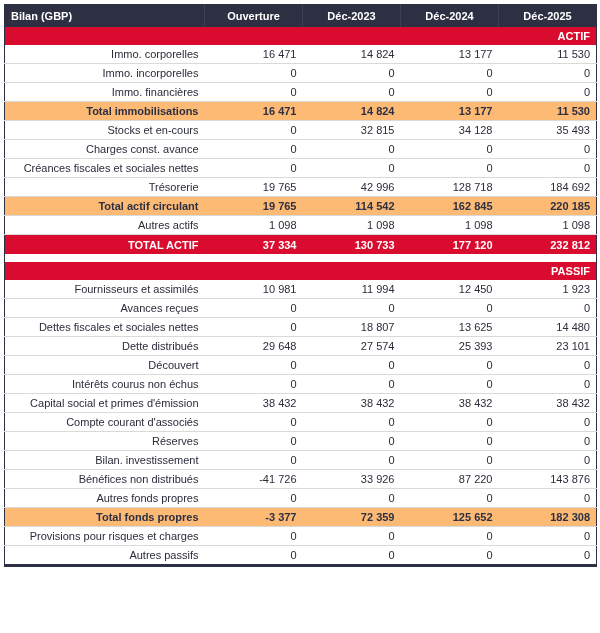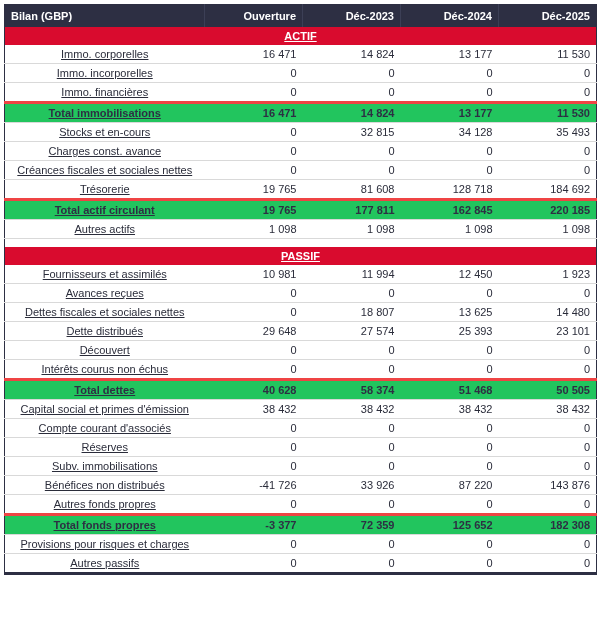--- a/index.html
+++ b/index.html
@@ -31,47 +31,47 @@
     background: #2d2f43;
     color: #ffffff;
     font-size: 11px;
     font-weight: bold;
     height: 23px;
     padding: 0 6px;
     vertical-align: middle;
     white-space: nowrap;
   }
   thead th.lbl { text-align: left; }
-  thead th.num { text-align: right; border-left: 1px solid #3c3f56; }
+  thead th.num { text-align: center; border-left: 1px solid #3c3f56; }
 
   td {
     font-size: 11px;
     height: 18px;
     padding: 0 6px;
     vertical-align: middle;
     color: #2a2c3a;
     border-bottom: 1px solid #d9d9d9;
     white-space: nowrap;
     overflow: hidden;
   }
-  td.lbl { text-align: center; text-decoration: underline; }
+  td.lbl { text-align: right; }
   td.num { text-align: right; }
 
   tr.section td {
     background: #d90b2e;
     color: #ffffff;
     font-weight: bold;
     border-bottom: none;
     height: 18px;
   }
   tr.subtotal td {
-    background: #22c55e;
+    background: #fdba74;
     color: #2d2f43;
     font-weight: bold;
-    border-top: 3px solid #ef4444;
+    border-top: 1px solid #ef4444;
   }
   tr.grand td {
     background: #d90b2e;
     color: #ffffff;
     font-weight: bold;
     border-bottom: none;
     height: 19px;
   }
   tr.gap td {
     background: #ffffff;
@@ -151,38 +151,45 @@
         <tr class="normal">
           <td class="lbl">Créances fiscales et sociales nettes</td>
           <td class="num">0</td>
           <td class="num">0</td>
           <td class="num">0</td>
           <td class="num">0</td>
         </tr>
         <tr class="normal">
           <td class="lbl">Trésorerie</td>
           <td class="num">19 765</td>
-          <td class="num">81 608</td>
+          <td class="num">42 996</td>
           <td class="num">128 718</td>
           <td class="num">184 692</td>
         </tr>
         <tr class="subtotal">
           <td class="lbl">Total actif circulant</td>
           <td class="num">19 765</td>
-          <td class="num">177 811</td>
+          <td class="num">114 542</td>
           <td class="num">162 845</td>
           <td class="num">220 185</td>
         </tr>
         <tr class="normal">
           <td class="lbl">Autres actifs</td>
           <td class="num">1 098</td>
           <td class="num">1 098</td>
           <td class="num">1 098</td>
           <td class="num">1 098</td>
         </tr>
+        <tr class="grand">
+          <td class="lbl">TOTAL ACTIF</td>
+          <td class="num">37 334</td>
+          <td class="num">130 733</td>
+          <td class="num">177 120</td>
+          <td class="num">232 812</td>
+        </tr>
         <tr class="gap">
           <td colspan="5"></td>
         </tr>
         <tr class="section">
           <td colspan="5" class="lbl">PASSIF</td>
         </tr>
         <tr class="normal">
           <td class="lbl">Fournisseurs et assimilés</td>
           <td class="num">10 981</td>
           <td class="num">11 994</td>
@@ -217,27 +224,20 @@
           <td class="num">0</td>
           <td class="num">0</td>
         </tr>
         <tr class="normal">
           <td class="lbl">Intérêts courus non échus</td>
           <td class="num">0</td>
           <td class="num">0</td>
           <td class="num">0</td>
           <td class="num">0</td>
         </tr>
-        <tr class="subtotal">
-          <td class="lbl">Total dettes</td>
-          <td class="num">40 628</td>
-          <td class="num">58 374</td>
-          <td class="num">51 468</td>
-          <td class="num">50 505</td>
-        </tr>
         <tr class="normal">
           <td class="lbl">Capital social et primes d'émission</td>
           <td class="num">38 432</td>
           <td class="num">38 432</td>
           <td class="num">38 432</td>
           <td class="num">38 432</td>
         </tr>
         <tr class="normal">
           <td class="lbl">Compte courant d'associés</td>
           <td class="num">0</td>
@@ -246,21 +246,21 @@
           <td class="num">0</td>
         </tr>
         <tr class="normal">
           <td class="lbl">Réserves</td>
           <td class="num">0</td>
           <td class="num">0</td>
           <td class="num">0</td>
           <td class="num">0</td>
         </tr>
         <tr class="normal">
-          <td class="lbl">Subv. immobilisations</td>
+          <td class="lbl">Bilan. investissement</td>
           <td class="num">0</td>
           <td class="num">0</td>
           <td class="num">0</td>
           <td class="num">0</td>
         </tr>
         <tr class="normal">
           <td class="lbl">Bénéfices non distribués</td>
           <td class="num">-41 726</td>
           <td class="num">33 926</td>
           <td class="num">87 220</td>

